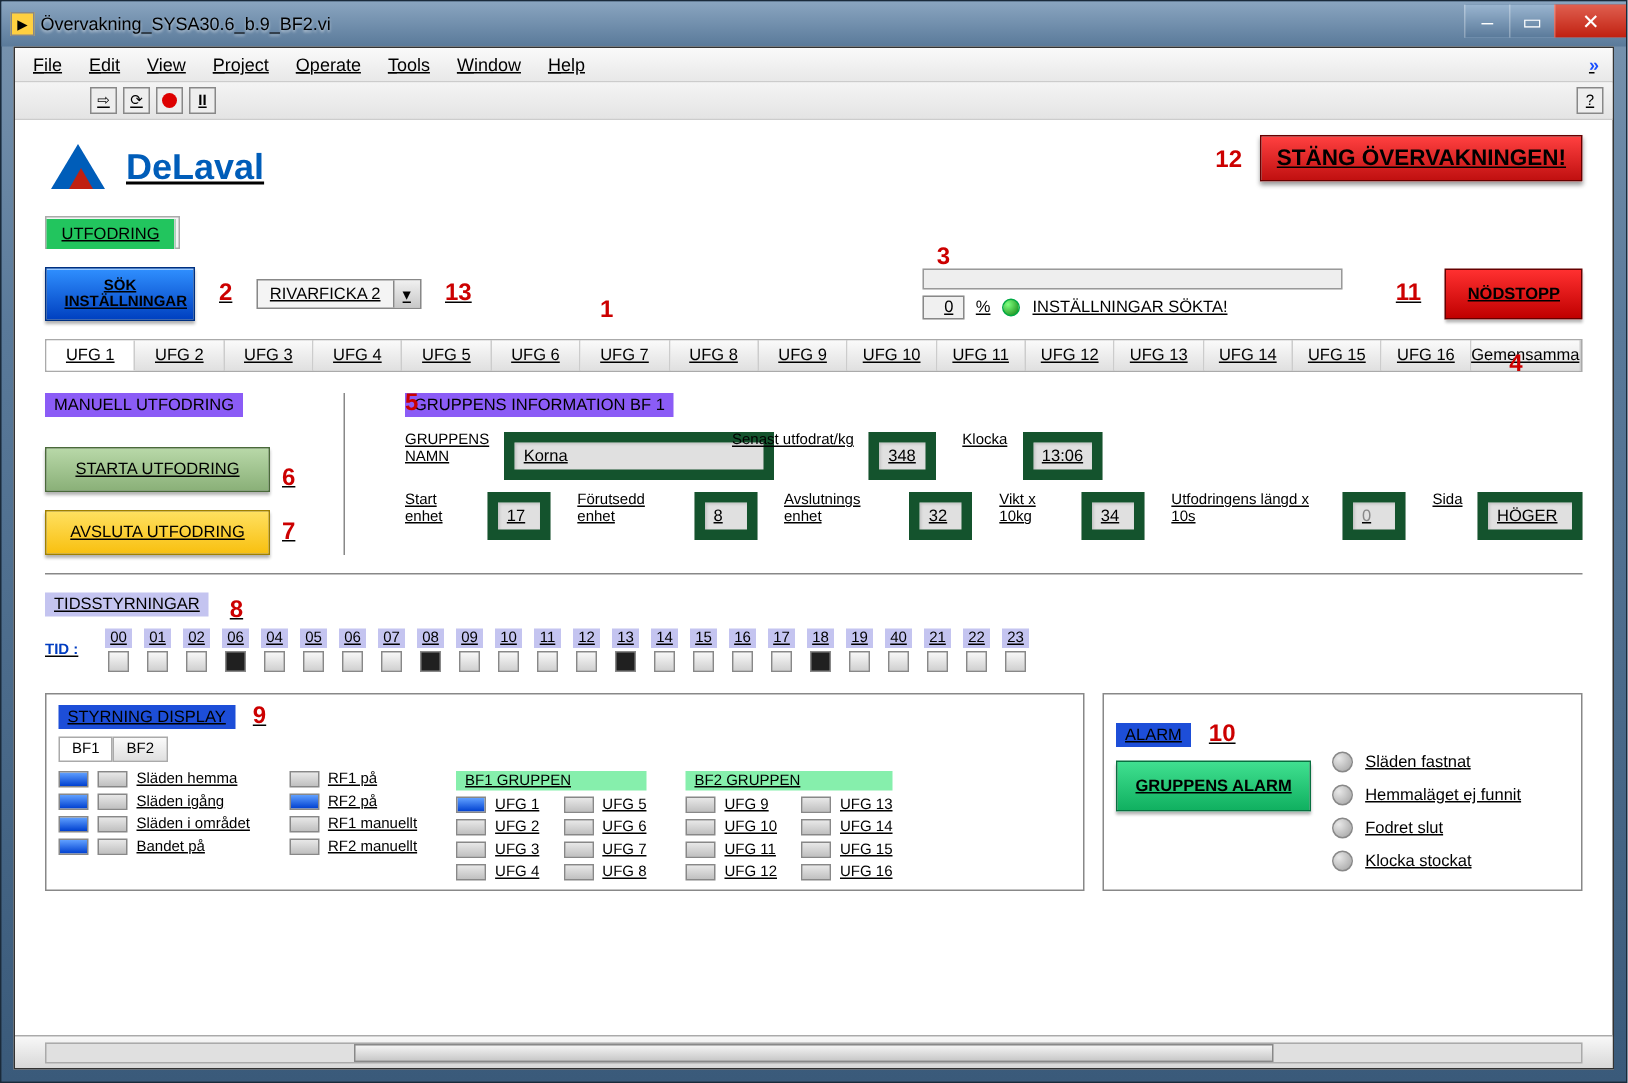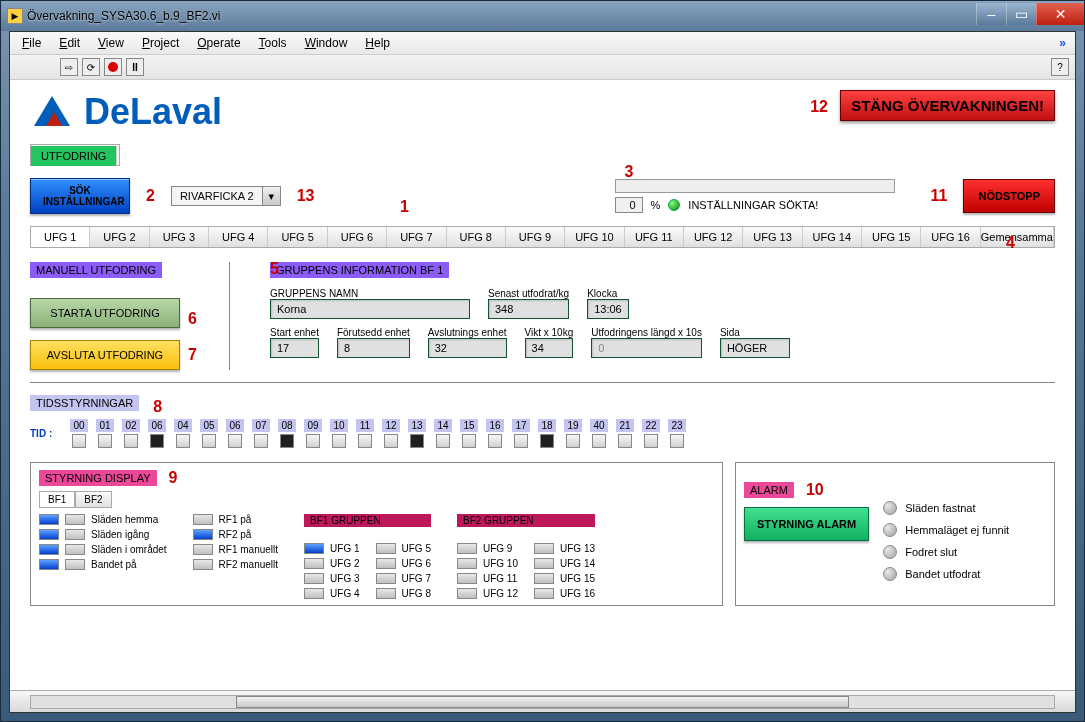--- a/index.html
+++ b/index.html
@@ -8,35 +8,35 @@
   
   .chrome { width: 1085px; height: 722px; background: linear-gradient(180deg, #7a95b0 0%, #5a7a9a 30%, #3a5a7a 100%); border: 1px solid #1a2a3a; }
   .titlebar { height: 30px; display: flex; align-items: center; background: linear-gradient(180deg, #8aa5c0 0%, #5a7a9a 100%); color: #000; padding-left: 6px; }
   .titlebar .icon { width: 16px; height: 16px; background: #ffd040; border: 1px solid #888; margin-right: 4px; display:flex; align-items:center; justify-content:center; font-size:9px; }
   .titlebar .title { flex: 1; font-size: 12px; text-shadow: 0 1px 2px rgba(255,255,255,.6); }
   .winbtns { display: flex; height: 22px; margin: -5px 0 0; }
   .winbtn { width: 30px; height: 22px; border-left: 1px solid rgba(255,255,255,.3); display:flex; align-items:center; justify-content:center; font-family: Arial; font-size: 14px; color:#fff; }
   .winbtn.close { width: 48px; background: linear-gradient(180deg,#e06050,#c02010); }
   .winbtn.min, .winbtn.max { background: linear-gradient(180deg,#9ab5d0,#5a7a9a); }
   
-  .inner { margin: 0 8px 8px 8px; height: 682px; background: #fff; border: 1px solid #333; display: flex; flex-direction: column; }
+  .inner { margin: 0 8px 8px 8px; height: 682px; background: #fff; border: 1px solid #333; display: flex; flex-direction: column; text-decoration: underline; }
   
   .menubar { background: linear-gradient(180deg,#fafafa,#e8e8e8); border-bottom: 1px solid #ccc; padding: 4px 12px; display:flex; gap: 18px; font-size: 12px; }
   .menubar span u { text-decoration: underline; }
   .menubar .arrows { margin-left: auto; color:#1a4fff; font-weight:bold; letter-spacing:-3px; }
   
   .toolbar { background: linear-gradient(180deg,#f4f4f4,#e4e4e4); border-bottom: 1px solid #ccc; padding: 3px 6px; display:flex; align-items: center; gap: 4px; }
   .tb-btn { width: 18px; height: 18px; border: 1px solid #888; background: #eee; display:flex; align-items:center; justify-content:center; font-size:10px; }
   .tb-rec { width:10px; height:10px; border-radius:50%; background:#d00; }
   .tb-pause { font-weight:bold; }
   
   .content { flex: 1; padding: 10px 20px; position: relative; overflow: hidden; }
   
   .logo-row { display: flex; align-items: flex-start; justify-content: space-between; margin-bottom: 10px; }
-  .logo { font-size: 36px; font-weight: bold; color: #005db9; display:flex; align-items:center; gap:10px; }
+  .logo { font-size: 24px; font-weight: bold; color: #005db9; display:flex; align-items:center; gap:10px; }
   .logo-mark { width:44px; height:44px; position: relative; }
   .logo-mark svg { width:44px; height:44px; }
   .btn-red-big { background: linear-gradient(180deg,#ff4040,#c01010); color:#000; border:1px solid #600; padding: 6px 10px; font-size: 15px; font-weight:bold; text-align:center; box-shadow: 0 2px 3px rgba(0,0,0,.4); position:relative; }
   .annot { color: #c00; font-weight: bold; font-size: 16px; position: absolute; z-index: 5; }
   
   .tab-strip { display:flex; border: 1px solid #aaa; background: #f4f4f4; margin-bottom:6px; }
   .tab { padding: 4px 10px; font-size:11px; background: linear-gradient(180deg,#fafafa,#e0e0e0); border-right:1px solid #ccc; cursor:pointer; }
   .tab.active { background:#22c55e; position:relative; top:1px; }
   
   .row1 { display:flex; align-items: center; gap: 16px; margin-bottom: 6px; position:relative; height:48px; }
@@ -55,46 +55,46 @@
   .ufg-tab.active { background:#fff; }
   
   .section { display:flex; gap: 40px; padding: 6px 0 12px; border-bottom:1px solid #888; margin-bottom:12px; position:relative; }
   .manuell { width: 200px; border-right:1px solid #888; padding-right:20px; }
   .hdr { background: #8b5cf6; padding: 2px 6px; font-size:11px; display:inline-block; margin-bottom:10px; }
   .btn-green { background: linear-gradient(180deg,#b8d8a8,#8ab078); border:1px solid #4a6a3a; padding:8px 10px; font-size:11px; width:150px; text-align:center; box-shadow: 0 2px 2px rgba(0,0,0,.3); margin-bottom:12px; }
   .btn-yellow { background: linear-gradient(180deg,#ffe060,#f8c010); border:1px solid #a08000; padding:8px 10px; font-size:11px; width:150px; text-align:center; box-shadow:0 2px 2px rgba(0,0,0,.3); }
   
   .grp { flex:1; }
   .grp-row { display:flex; gap: 18px; margin-bottom:6px; flex-wrap:nowrap; }
-  .fld { display:flex; flex-direction:column; gap:0; }
+  .fld { display:flex; flex-direction:row; gap:10px; }
   .fld .lab { font-size:10px; }
-  .val-box { border:1px solid #14532d; background:#e0e0e0; padding:3px 6px; font-size:11px; min-width:42px; box-shadow: inset 1px 1px 2px rgba(0,0,0,.15); }
+  .val-box { border:7px solid #14532d; background:#e0e0e0; padding:3px 6px; font-size:11px; min-width:42px; box-shadow: inset 1px 1px 2px rgba(0,0,0,.15); }
   .val-wide { min-width:180px; }
   
   .tids { margin-bottom:14px; }
   .tids-hdr { background:#c4c4f0; padding:2px 6px; display:inline-block; font-size:11px; margin-bottom:8px; }
   .tids-row { display:flex; gap: 8px; align-items:center; font-size:10px; }
   .tids-row .tid-lab { color:#003cc0; font-weight:bold; width:32px; }
   .hour-col { display:flex; flex-direction:column; align-items:center; gap:2px; }
   .hour-num { background:#c4c4f0; padding:1px 3px; font-size:10px; width:18px; text-align:center; }
   .hour-box { width:14px; height:14px; border:1px solid #888; background:linear-gradient(180deg,#f8f8f8,#d0d0d0); }
   .hour-box.dark { background: #202020; }
   
   .bottom { display:flex; gap:12px; }
   .styrning { flex: 1; border:1px solid #888; padding:6px 8px; position:relative; }
-  .styr-hdr { background:#ec4899; padding:2px 6px; font-size:11px; display:inline-block; }
+  .styr-hdr { background:#1d4ed8; padding:2px 6px; font-size:11px; display:inline-block; }
   .bf-tabs { display:inline-flex; margin-top:4px; }
   .bf-tab { padding:2px 8px; font-size:10px; background:linear-gradient(180deg,#fafafa,#e0e0e0); border:1px solid #aaa; }
   .bf-tab.active { background:#fff; }
   .styr-cols { display:flex; gap: 26px; margin-top:6px; }
   .styr-col { display:flex; flex-direction:column; gap:4px; }
   .styr-item { display:flex; align-items:center; gap:6px; font-size:10px; }
   .ind { width:20px; height:11px; border:1px solid #888; background:linear-gradient(180deg,#e8e8e8,#c0c0c0); }
   .ind.blue { background: linear-gradient(180deg,#60a0ff,#0040d0); }
-  .grp-hdr { background:#be185d; padding:1px 6px; font-size:10px; margin-bottom:12px; display:inline-block; }
+  .grp-hdr { background:#86efac; padding:1px 6px; font-size:10px; margin-bottom:0; display:inline-block; }
   
   .alarm-box { width:320px; border:1px solid #888; padding:6px 8px; }
   .alarm-top { display:flex; gap:14px; }
   .btn-alarm { background: linear-gradient(180deg,#40e090,#10b060); border:1px solid #087040; padding:10px 12px; font-size:11px; font-weight:bold; box-shadow:0 2px 2px rgba(0,0,0,.3); margin-top:8px; }
   .alarm-list { display:flex; flex-direction:column; gap:8px; margin-top:2px; }
   .alarm-item { display:flex; align-items:center; gap:8px; font-size:11px; }
   .led-gray { width:14px; height:14px; border-radius:50%; background: radial-gradient(circle at 30% 30%, #e8e8e8, #a0a0a0); border:1px solid #888; }
   
   .statusbar { height:22px; background:linear-gradient(180deg,#f8f8f8,#d8d8d8); border-top:1px solid #aaa; display:flex; align-items:center; }
   .scroll-track { flex:1; height:14px; margin:0 20px; background:#e0e0e0; border:1px solid #aaa; position:relative; }
@@ -510,38 +510,38 @@
           </div>
         </div>
 
         <div class="alarm-box">
           <div style="display:flex; align-items:center; gap:12px;margin-top:12px;">
             <div class="styr-hdr">ALARM</div>
             <span class="annot" style="position:static;">10</span>
           </div>
           <div class="alarm-top">
             <div>
-              <div class="btn-alarm">STYRNING ALARM</div>
+              <div class="btn-alarm">GRUPPENS ALARM</div>
             </div>
             <div class="alarm-list" id="alarm-list">
                 <div class="alarm-item">
                   <div class="led-gray"></div>
                   <span>Släden fastnat</span>
                 </div>
                 <div class="alarm-item">
                   <div class="led-gray"></div>
                   <span>Hemmaläget ej funnit</span>
                 </div>
                 <div class="alarm-item">
                   <div class="led-gray"></div>
                   <span>Fodret slut</span>
                 </div>
                 <div class="alarm-item">
                   <div class="led-gray"></div>
-                  <span>Bandet utfodrat</span>
+                  <span>Klocka stockat</span>
                 </div>
               </div>
           </div>
         </div>
       </div>
 
     </div>
 
     <div class="statusbar">
       <div class="scroll-track">

